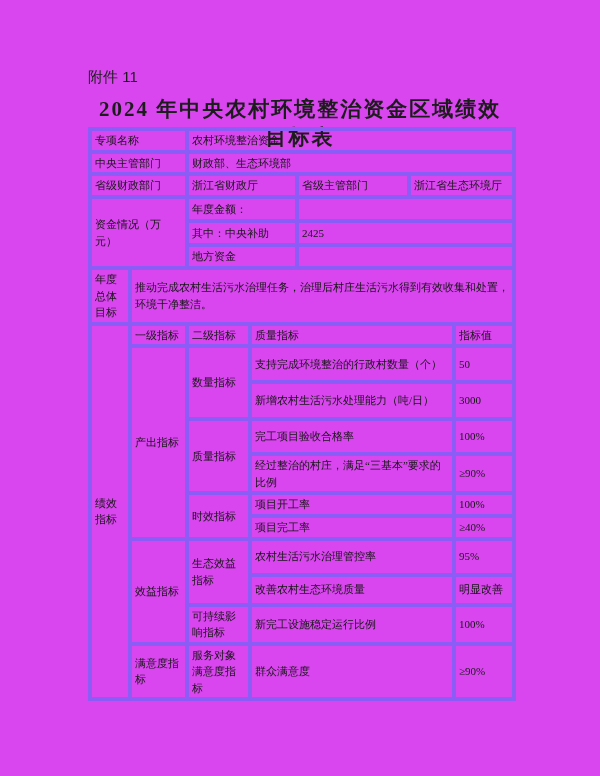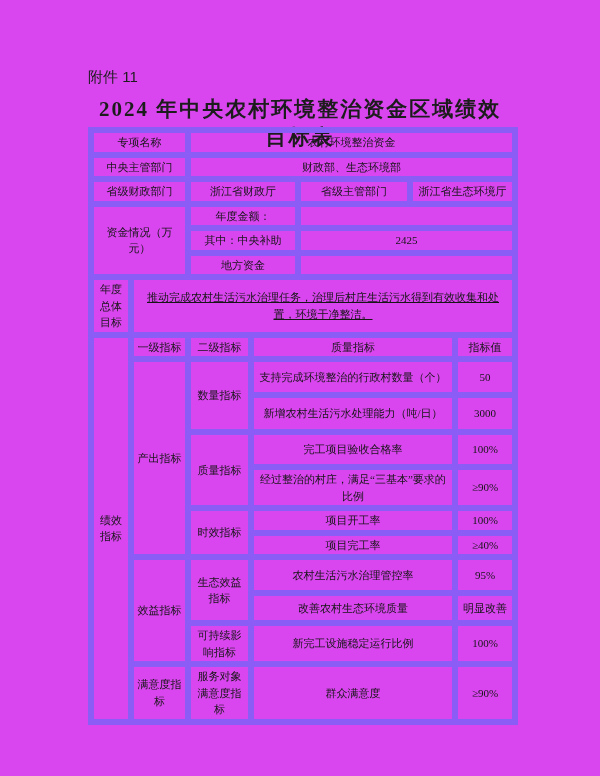--- a/index.html
+++ b/index.html
@@ -35,34 +35,32 @@
   }
   table.target-table {
     position: absolute;
     left: 88px;
     top: 127px;
     width: 424px;
     border-collapse: collapse;
     table-layout: fixed;
   }
   table.target-table td {
-    border: 6px solid #8b5cf6;
+    border: 4px solid #8b5cf6;
     font-size: 11px;
     line-height: 1.5;
-    text-align: center;
     vertical-align: middle;
     padding: 1px 3px;
     word-break: break-all;
     color: #161616;
   }
   td.goal-text {
     text-align: left;
     padding: 2px 8px;
     word-break: normal;
-    text-decoration: underline;
   }
   
   tr.r1  { height: 22px; }  tr.r2  { height: 22px; }
   tr.r3  { height: 23px; }  tr.r4  { height: 24px; }
   tr.r5  { height: 24px; }  tr.r6  { height: 23px; }
   tr.r7  { height: 34px; }  tr.r8  { height: 22px; }
   tr.r9  { height: 36px; }  tr.r10 { height: 37px; }
   tr.r11 { height: 35px; }  tr.r12 { height: 39px; }
   tr.r13 { height: 23px; }  tr.r14 { height: 21px; }
   tr.r15 { height: 36px; }  tr.r16 { height: 30px; }

